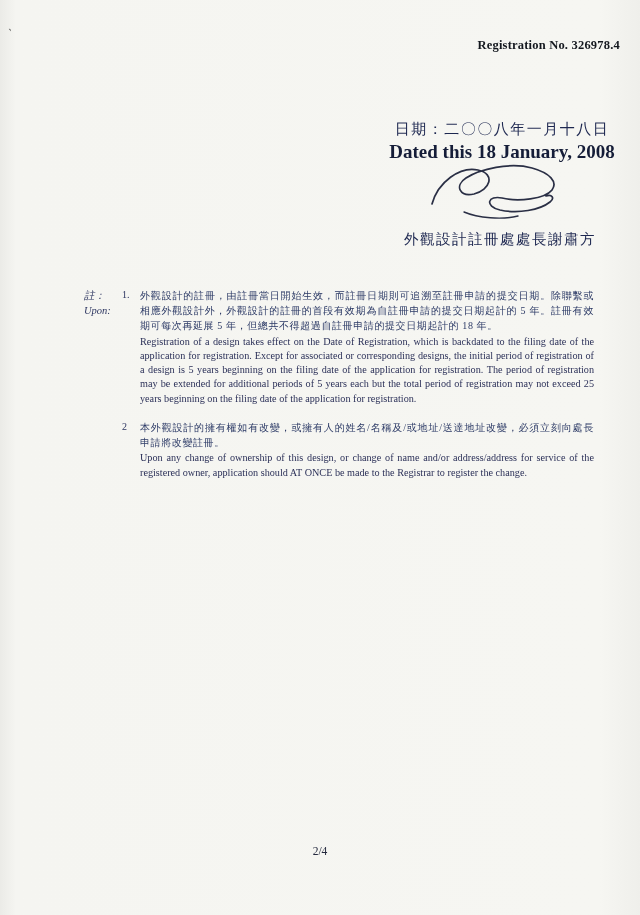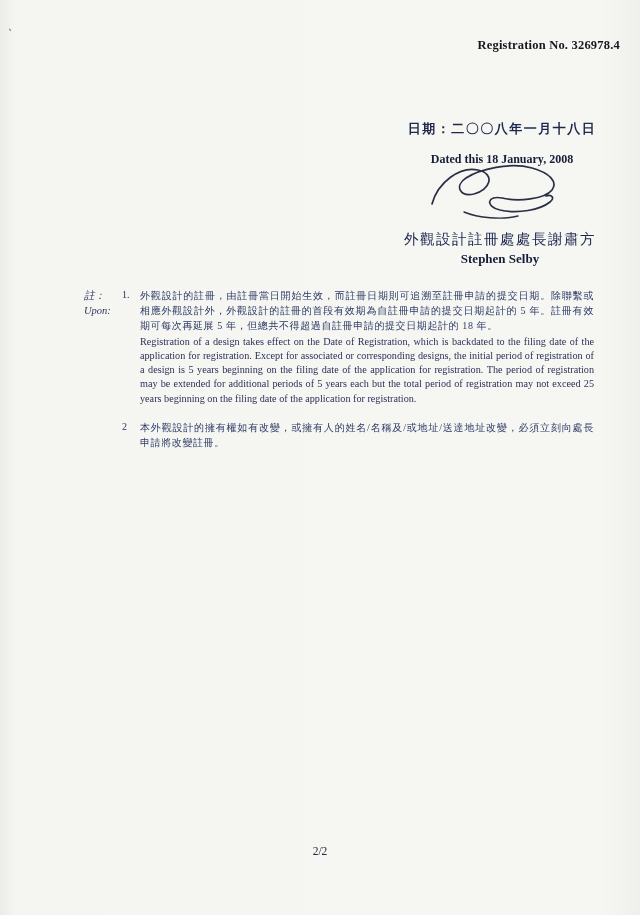--- a/index.html
+++ b/index.html
@@ -24,26 +24,26 @@
   .reg-no {
     position: absolute; top: 38px; right: 20px;
     font-size: 12.5px; font-weight: 700; color: #14181f;
     letter-spacing: 0.2px;
   }
   .date-block {
     position: absolute; top: 120px; right: 18px; width: 240px;
     text-align: center;
   }
   .date-zh {
-    font-size: 13px; font-weight: 700; color: #1d2750;
+    font-size: 15px; font-weight: 400; color: #1d2750;
     letter-spacing: 1.5px; white-space: nowrap;
   }
   .date-en {
-    font-size: 12px; font-weight: 700; color: #151d38;
-    margin-top: 14px;
+    font-size: 19px; font-weight: 700; color: #151d38;
+    margin-top: 2px;
   }
   .signature-wrap {
     position: absolute; top: 152px; left: 418px; width: 158px; height: 80px;
   }
   .signature-wrap svg { width: 100%; height: 100%; }
   .signatory-block {
     position: absolute; top: 230px; right: 18px; width: 244px;
     text-align: center;
     font-family: Liberation Serif, serif;
   }
@@ -94,21 +94,20 @@
 
   <div class="signature-wrap">
     <svg viewBox="0 0 158 80">
       <path d="M14,52 C20,30 42,14 60,18 C78,22 72,38 56,42 C42,45 36,34 48,26 C62,17 92,10 114,16 C132,21 140,30 134,38 C127,47 100,50 84,46 C70,43 66,54 82,58 C100,62 122,58 132,50 C137,46 134,42 128,44" fill="none" stroke="#2a2f45" stroke-width="1.7" stroke-linecap="round"></path>
       <path d="M46,60 C60,66 84,68 100,64" fill="none" stroke="#2a2f45" stroke-width="1.4" stroke-linecap="round"></path>
     </svg>
   </div>
 
   <div class="signatory-block">
     <div class="signatory-zh">外觀設計註冊處處長謝肅方</div>
-    <div class="signatory-name">Stephen Selby</div>
   </div>
 
   <div class="notes">
 
     <div class="note-row">
       <div class="note-label-col">
         <div>註：</div>
         <div>Upon:</div>
       </div>
       <div class="note-num-col">1.</div>
@@ -116,20 +115,21 @@
         <div class="note-zh">外觀設計的註冊，由註冊當日開始生效，而註冊日期則可追溯至註冊申請的提交日期。除聯繫或相應外觀設計外，外觀設計的註冊的首段有效期為自註冊申請的提交日期起計的 5 年。註冊有效期可每次再延展 5 年，但總共不得超過自註冊申請的提交日期起計的 18 年。</div>
         <div class="note-en">Registration of a design takes effect on the Date of Registration, which is backdated to the filing date of the application for registration. Except for associated or corresponding designs, the initial period of registration of a design is 5 years beginning on the filing date of the application for registration. The period of registration may be extended for additional periods of 5 years each but the total period of registration may not exceed 25 years beginning on the filing date of the application for registration.</div>
       </div>
     </div>
 
     <div class="note-row">
       <div class="note-label-col"></div>
       <div class="note-num-col">2</div>
       <div class="note-text-col">
         <div class="note-zh">本外觀設計的擁有權如有改變，或擁有人的姓名/名稱及/或地址/送達地址改變，必須立刻向處長申請將改變註冊。</div>
+        <div class="note-en">Upon any change of ownership of this design, or change of name and/or address/address for service of the registered owner, application should AT ONCE be made to the Registrar to register the change.</div>
       </div>
     </div>
 
   </div>
 
-  <div class="page-number">2/2</div>
+  <div class="page-number">2/4</div>
 
 </div>
 
 </body></html>

